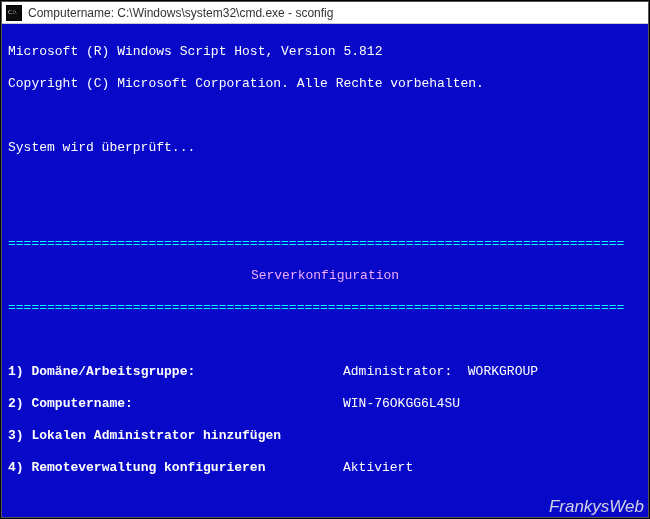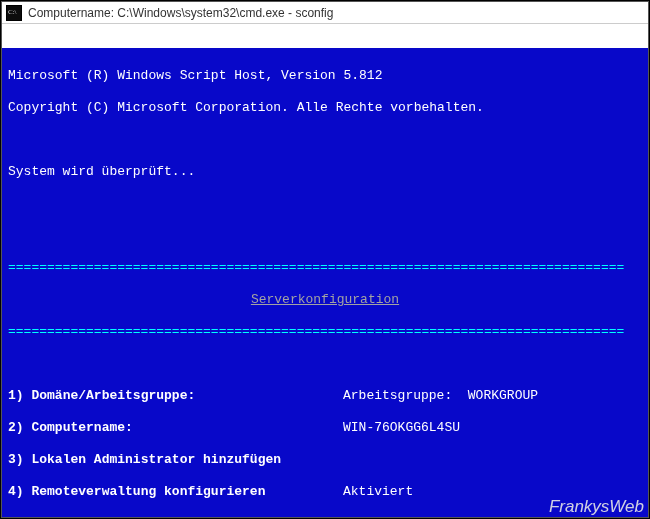--- a/index.html
+++ b/index.html
@@ -42,32 +42,30 @@
   .console {
     flex: 1;
     background: #0808c9;
     color: #ffffff;
     padding: 4px 6px 8px 6px;
     font-size: 13px;
     line-height: 16px;
     white-space: pre;
     overflow: hidden;
     position: relative;
-    margin-top: 24px;
   }
   .hr-line {
     color: #00ffff;
     letter-spacing: 0;
   }
   .title-line {
-    color: #a3a3a3;
+    color: #f0abfc;
     text-align: center;
     display: block;
     width: 100%;
-    text-decoration: underline;
   }
   .row { display: block; }
   .opt-label { display: inline-block; width: 335px; font-weight: bold; }
   .opt-value { display: inline-block; }
   .watermark {
     position: absolute;
     right: 4px;
     bottom: 2px;
     color: rgba(230,230,230,0.9);
     font-family: 'Segoe UI', Arial, sans-serif;
@@ -94,21 +92,21 @@
 <span class="row">Microsoft (R) Windows Script Host, Version 5.812</span>
 <span class="row">Copyright (C) Microsoft Corporation. Alle Rechte vorbehalten.</span>
 <span class="row"> </span>
 <span class="row">System wird überprüft...</span>
 <span class="row"> </span>
 <span class="row"> </span>
 <span class="row hr-line">===============================================================================</span>
 <span class="title-line">Serverkonfiguration</span>
 <span class="row hr-line">===============================================================================</span>
 <span class="row"> </span>
-<span class="row"><span class="opt-label"><span>1)</span> <span>Domäne/Arbeitsgruppe:</span></span><span class="opt-value">Arbeitsgruppe:  WORKGROUP</span></span>
+<span class="row"><span class="opt-label"><span>1)</span> <span>Domäne/Arbeitsgruppe:</span></span><span class="opt-value">Administrator:  WORKGROUP</span></span>
 <span class="row"><span class="opt-label"><span>2)</span> <span>Computername:</span></span><span class="opt-value">WIN-76OKGG6L4SU</span></span>
 <span class="row"><span class="opt-label"><span>3)</span> <span>Lokalen Administrator hinzufügen</span></span><span class="opt-value"></span></span>
 <span class="row"><span class="opt-label"><span>4)</span> <span>Remoteverwaltung konfigurieren</span></span><span class="opt-value">Aktiviert</span></span>
 <span class="row"> </span>
 
 
 
 
 
 

